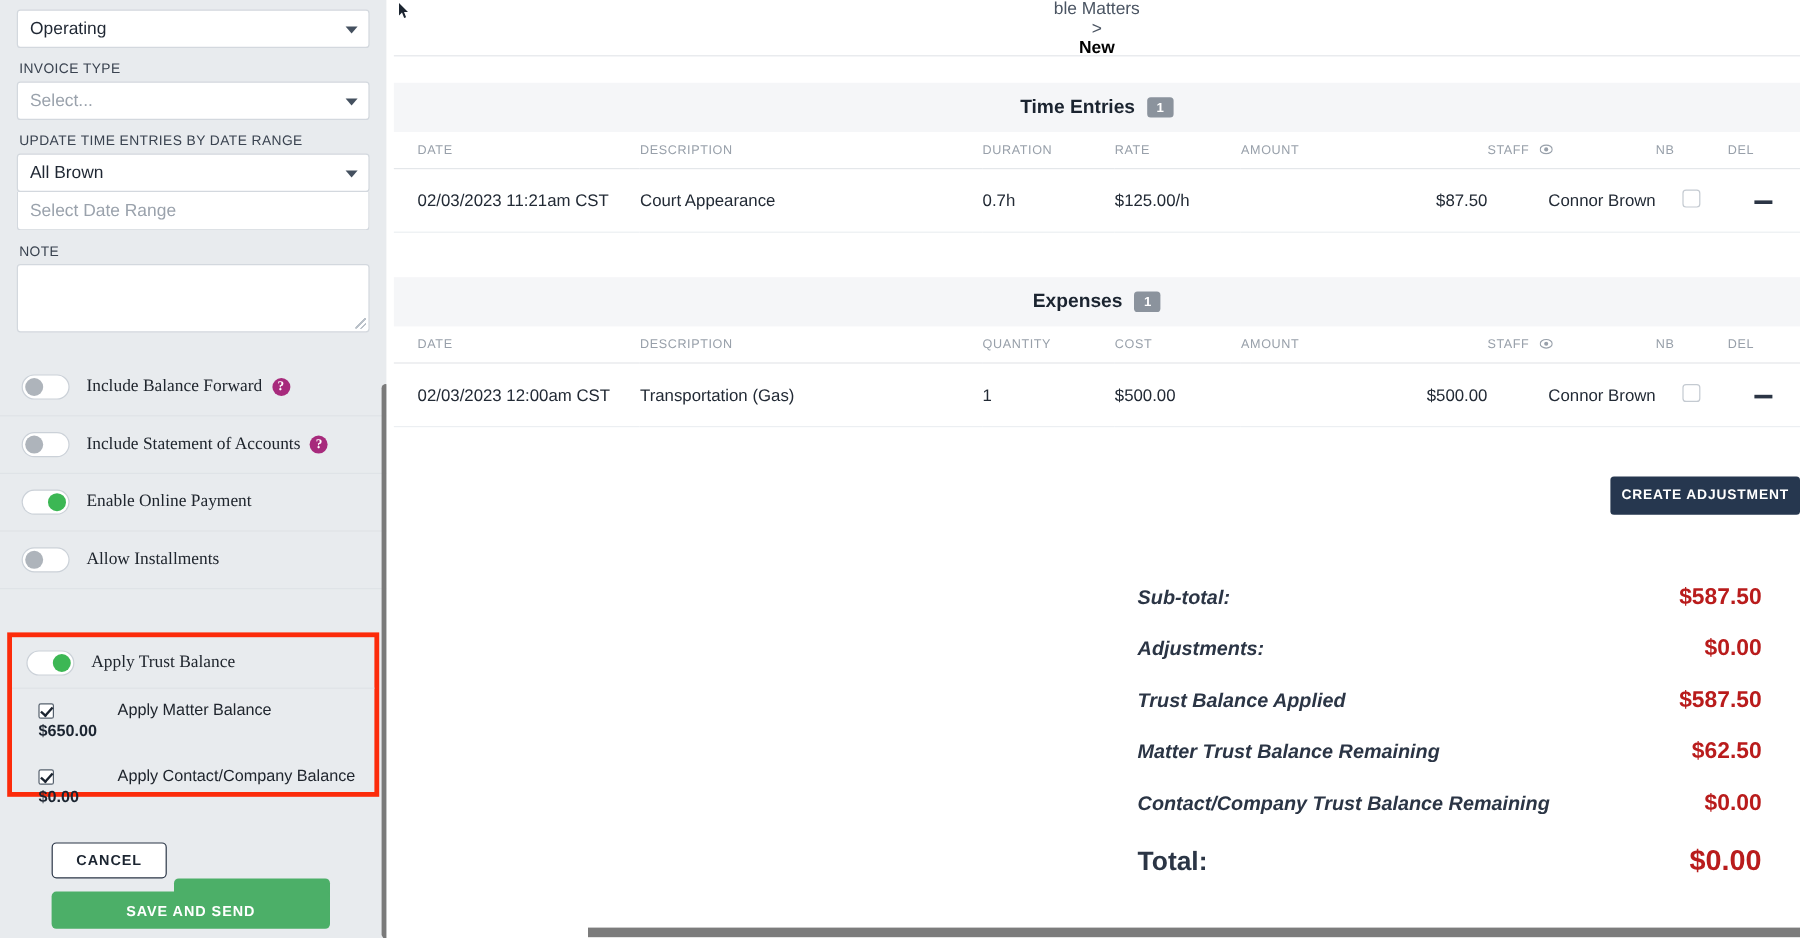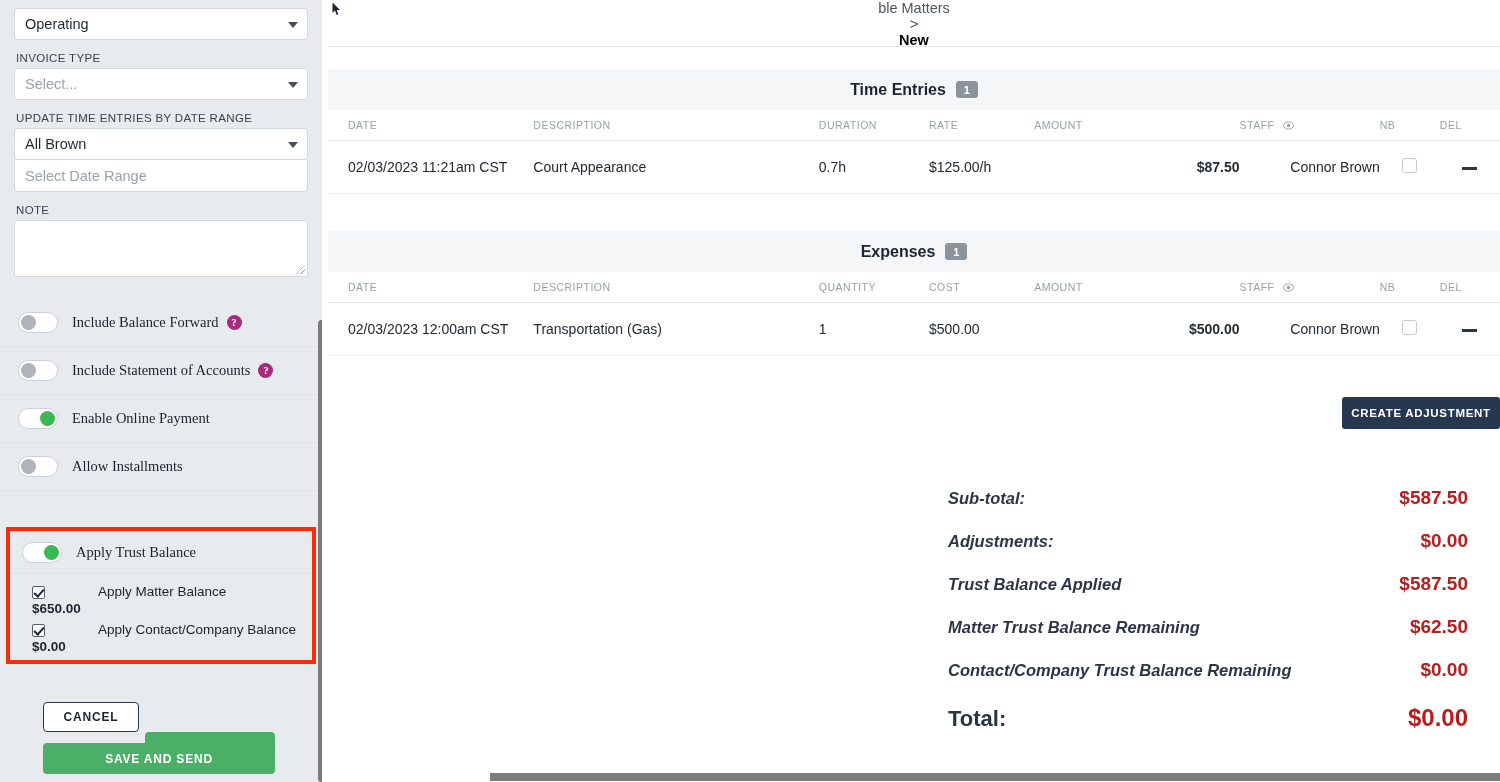--- a/index.html
+++ b/index.html
@@ -183,21 +183,21 @@
     white-space: nowrap;
   }
   .c-date { width: 205px; padding-left: 20px !important; }
   .c-desc { width: 285px; }
   .c-num  { width: 110px; }
   .c-num2 { width: 105px; }
   .c-amt  { width: 205px; text-align: right; }
   .c-staff{ width: 140px; text-align: right; }
   .c-nb   { width: 60px;  text-align: center; }
   .c-del  { width: 60px;  text-align: center; }
-  td.c-amt { font-weight: bold; margin-top: 13px; }
+  td.c-amt { font-weight: normal; margin-top: 13px; }
   .eye-icon { display:inline-block; margin-left:5px; vertical-align:-1px; }
 
   .nb-check {
     display: inline-block; width: 15px; height: 15px;
     border: 1.5px solid #c4cad1; border-radius: 3px; background: #fff;
   }
   .del-dash {
     display: inline-block; width: 15px; height: 2.5px;
     background: #2b3545; vertical-align: middle;
   }
@@ -309,21 +309,21 @@
             <span class="knob"></span>
           </span>
         <span class="toggle-label">Apply Trust Balance</span>
       </div>
       <div style="padding-top:6px">
         <div class="chk-row">
           <span class="chkbox"></span>
           <span class="chk-text">Apply Matter Balance</span>
         </div>
         <div class="chk-amt">$650.00</div>
-        <div class="chk-row" style="margin-top:2px">
+        <div class="chk-row" style="margin-top:19px">
           <span class="chkbox"></span>
           <span class="chk-text">Apply Contact/Company Balance</span>
         </div>
         <div class="chk-amt">$0.00</div>
       </div>
     </div>
 
     <div class="btn" id="btn-cancel">CANCEL</div>
     <div class="btn" id="btn-save">SAVE</div>
     <div class="btn" id="btn-save-send">SAVE AND SEND</div>

